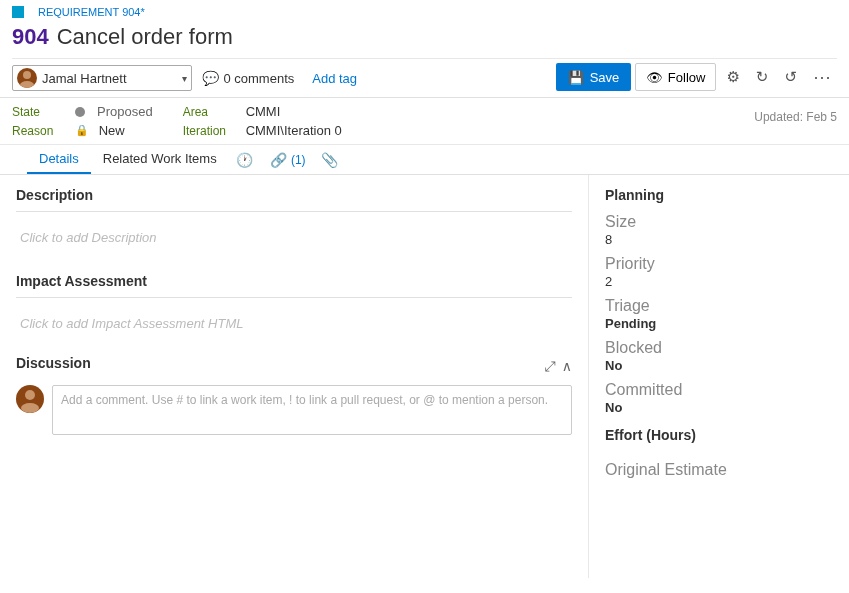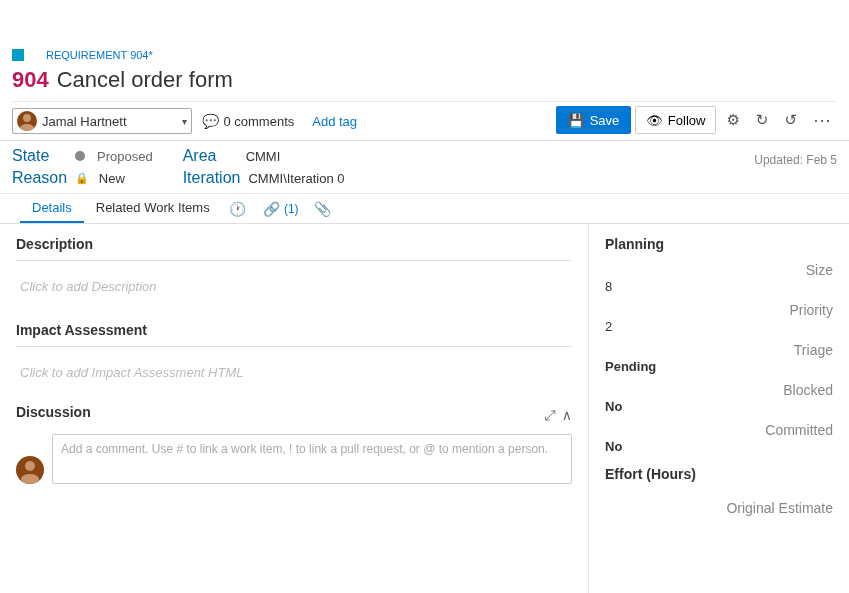--- a/index.html
+++ b/index.html
@@ -4,31 +4,31 @@
   <style>
     * { box-sizing: border-box; margin: 0; padding: 0; }
     body { font-family: 'Segoe UI', Arial, sans-serif; font-size: 13px; color: #333; background: #fff; width: 849px; height: 593px; overflow: hidden; }
 
     .top-bar {
       background: #fff;
       padding: 6px 12px 0 12px;
       border-bottom: 1px solid #e0e0e0;
     }
     .breadcrumb {
-      display: flex; align-items: center; gap: 22px; font-size: 11px; color: #0078d4; padding-bottom: 4px; margin-top: 43px;
+      display: flex; align-items: center; gap: 14px; font-size: 11px; color: #0078d4; padding-bottom: 4px;
     }
     .breadcrumb-icon {
       width: 12px; height: 12px; background: #009ccc; display: inline-block;
     }
     .breadcrumb-text { color: #0078d4; font-size: 11px; }
 
     .title-row {
       display: flex; align-items: center; gap: 8px; padding: 2px 0 8px 0;
     }
-    .work-item-id { font-size: 22px; font-weight: 600; color: #be185d; }
+    .work-item-id { font-size: 22px; font-weight: 600; color: #4c1d95; }
     .work-item-title { font-size: 22px; font-weight: 300; color: #333; text-align: center; }
 
     .toolbar-row {
       display: flex; align-items: flex-end; gap: 0; padding: 4px 0 6px 0;
       border-top: 1px solid #e8e8e8;
     }
     .assignee-select {
       display: flex; align-items: center; border: 1px solid #aaa; border-radius: 2px; padding: 2px 4px 2px 4px; background: #fff; cursor: pointer; min-width: 180px; height: 26px;
     }
     .assignee-avatar {
@@ -59,31 +59,31 @@
       border: none; background: none; cursor: pointer; padding: 3px 6px; font-size: 15px; color: #555; height: 28px; display: flex; align-items: center;
     }
     .more-btn { font-size: 18px; }
 
     .fields-row {
       display: flex; align-items: flex-start; padding: 6px 12px; gap: 30px; border-bottom: 1px solid #e8e8e8;
       justify-content: space-between;
     }
     .fields-left { display: flex; flex-direction: column; gap: 4px; }
     .field-pair { display: flex; align-items: center; gap: 8px; }
-    .field-label { color: #0369a1; font-size: 16px; min-width: 55px; }
+    .field-label { color: #4d7c0f; font-size: 12px; min-width: 55px; }
     .field-value { font-size: 13px; color: #333; }
     .state-dot { width: 10px; height: 10px; border-radius: 50%; background: #888; display: inline-block; margin-right: 4px; vertical-align: middle; }
     .state-proposed { color: #666; font-size: 13px; }
     .lock-icon { font-size: 11px; color: #888; margin-right: 2px; }
 
     .fields-center { display: flex; flex-direction: column; gap: 4px; }
     .fields-right { color: #888; font-size: 12px; margin-left: auto; align-self: flex-start; padding-top: 6px; }
 
     .tabs-row {
-      display: flex; align-items: center; border-bottom: 1px solid #e0e0e0; padding: 0 20px;
+      display: flex; align-items: center; border-bottom: 1px solid #e0e0e0; padding: 0 27px;
     }
     .tab {
       padding: 6px 12px; font-size: 13px; cursor: pointer; color: #333; border-bottom: 2px solid transparent; position: relative;
     }
     .tab.active { border-bottom: 2px solid #0078d4; color: #0078d4; }
     .tab-icon-btn { padding: 4px 8px; color: #555; font-size: 14px; cursor: pointer; display: flex; align-items: center; }
     .tab-badge { font-size: 12px; color: #0078d4; }
 
     .main-content {
       display: flex; height: calc(593px - 190px); overflow: hidden;
@@ -99,34 +99,34 @@
     .section-title { font-size: 14px; font-weight: 600; color: #333; margin-bottom: 6px; }
     .section-divider { border: none; border-top: 1px solid #e0e0e0; margin: 8px 0 10px 0; }
 
     .placeholder-text { color: #bbb; font-size: 13px; padding: 8px 4px; cursor: pointer; font-style: italic; }
 
     .discussion-section { margin-top: 16px; }
     .discussion-header { display: flex; align-items: center; justify-content: space-between; margin-bottom: 8px; }
     .discussion-icons { display: flex; gap: 6px; }
     .discussion-icon-btn { background: none; border: none; cursor: pointer; color: #666; font-size: 14px; }
 
-    .comment-row { display: flex; gap: 8px; align-items: flex-end; }
+    .comment-row { display: flex; gap: 8px; align-items: flex-start; }
     .comment-avatar {
       width: 28px; height: 28px; border-radius: 50%; background: #8B4513; flex-shrink: 0; overflow: hidden;
       display: flex; align-items: center; justify-content: center;
     }
     .comment-box {
       flex: 1; border: 1px solid #ccc; border-radius: 2px; min-height: 50px; padding: 6px 8px;
     }
     .comment-placeholder { color: #aaa; font-size: 12px; }
 
     
     .planning-title { font-size: 14px; font-weight: 600; margin-bottom: 10px; }
     .plan-field { margin-bottom: 8px; }
-    .plan-field-label { font-size: 14px; color: #888; margin-bottom: 1px; text-align: right; }
+    .plan-field-label { font-size: 16px; color: #888; margin-bottom: 1px; }
     .plan-field-value { font-size: 13px; color: #333; font-weight: 400; }
     .plan-field-value.bold { font-weight: 700; }
 
     .effort-title { font-size: 14px; font-weight: 600; margin-top: 12px; margin-bottom: 18px; }
   </style>
 </head>
 <body>
 
 <div class="top-bar">
   <div class="breadcrumb">

